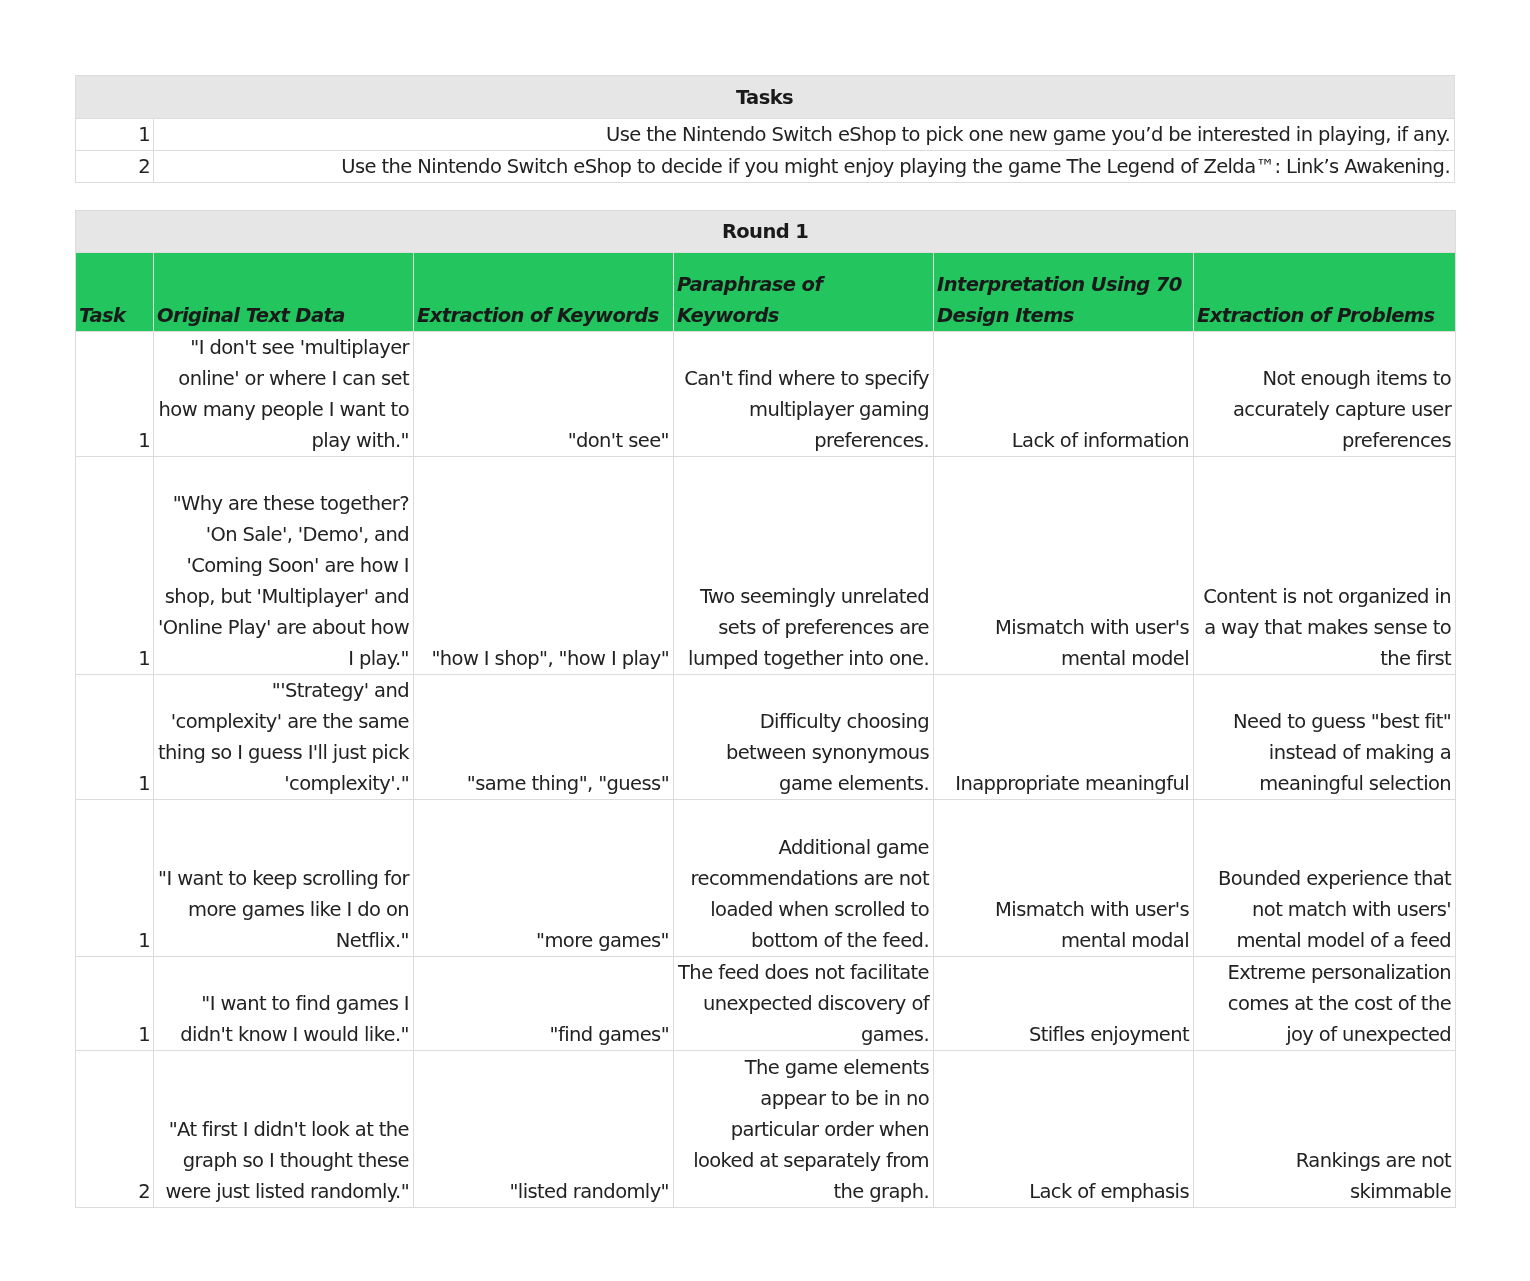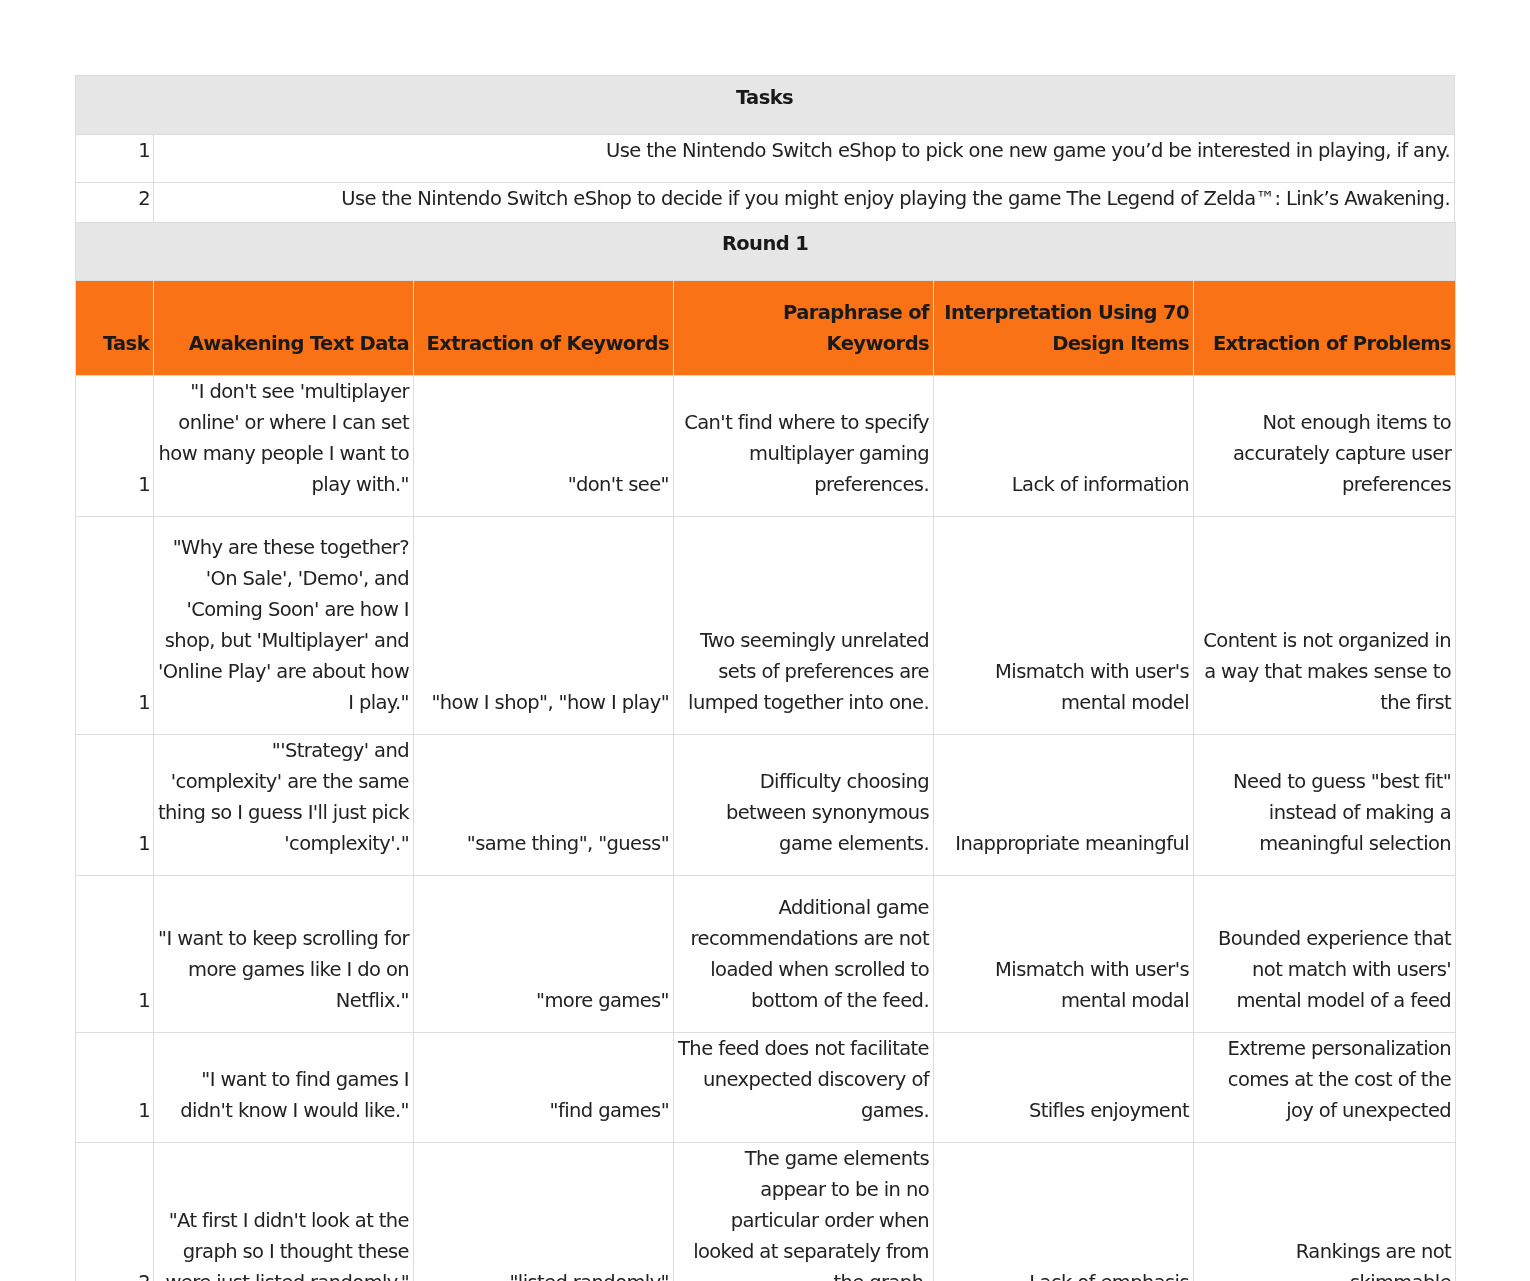--- a/index.html
+++ b/index.html
@@ -19,45 +19,46 @@
     position: absolute;
     left: 75px;
     width: 1380px;
     border-collapse: collapse;
     table-layout: fixed;
     font-size: 19.5px;
     letter-spacing: -0.6px;
   }
   td, th {
     border: 1px solid #dcdcdc;
-    padding: 0 4px 16px 3px;
+    padding: 0 4px 0 3px;
     vertical-align: bottom;
     line-height: 31px;
     overflow: hidden;
     white-space: normal;
   }
   .title-row th {
     background: #e6e6e6;
     font-weight: bold;
     text-align: center;
     vertical-align: middle;
     color: #1a1a1a;
   }
   #tasks-table { top: 75px; }
   #tasks-table .title-row th { height: 42px; }
   #tasks-table td { height: 30px; }
-  #round-table { top: 222px; }
+  #round-table { top: 210px; }
   #round-table .title-row th { height: 41px; }
   .header-row th {
-    background: #f97316;
+    background: #22c55e;
     font-weight: bold;
-    text-align: right;
+    text-align: left;
     vertical-align: bottom;
     height: 78px;
     color: #1a1a1a;
+    font-style: italic;
   }
   .num { text-align: right; padding-right: 3px; }
   td.txt { text-align: right; }
   .c-task { width: 78px; }
   .c-col { width: 260px; }
   .c-last { width: 262px; }
 </style>
 </head>
 <body>
 
@@ -89,21 +90,21 @@
     <col class="c-col">
     <col class="c-col">
     <col class="c-last">
   </colgroup>
   <tbody>
       <tr class="title-row">
     <th colspan="6">Round 1</th>
   </tr>
   <tr class="header-row">
     <th>Task</th>
-    <th>Awakening Text Data</th>
+    <th>Original Text Data</th>
     <th>Extraction of Keywords</th>
     <th>Paraphrase of Keywords</th>
     <th>Interpretation Using 70 Design Items</th>
     <th>Extraction of Problems</th>
   </tr>
 
   <tr style="height:125px">
     <td class="num">1</td>
     <td class="txt">"I don't see 'multiplayer online' or where I can set how many people I want to play with."</td>
     <td class="txt">"don't see"</td>

